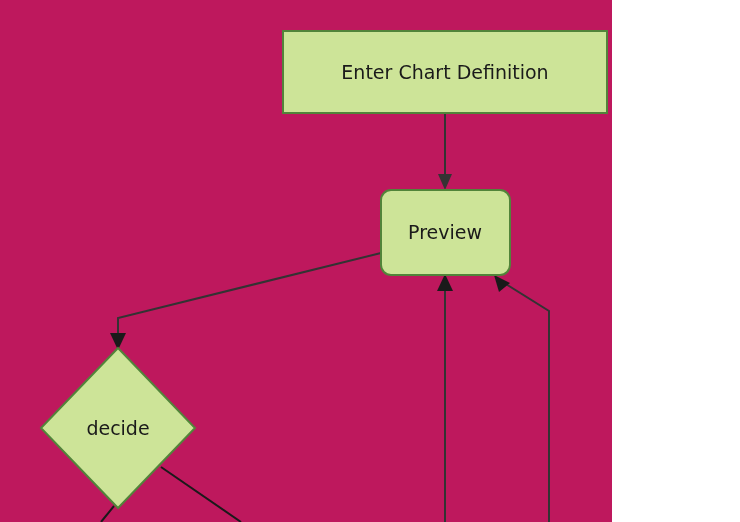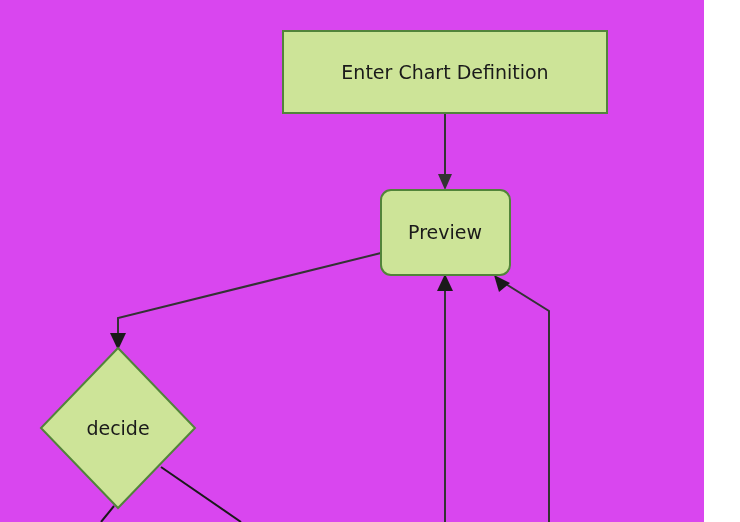--- a/index.html
+++ b/index.html
@@ -8,23 +8,23 @@
     background: #ffffff;
   }
   body {
     width: 740px;
     height: 522px;
     overflow: hidden;
     font-family: "DejaVu Sans", "Liberation Sans", sans-serif;
   }
   #flowchart-canvas {
     position: relative;
-    width: 704px;
+    width: 612px;
     height: 522px;
-    background: #d946ef;
+    background: #be185d;
     text-decoration: underline;
   }
   #flowchart-svg {
     position: absolute;
     top: 0;
     left: 0;
     width: 740px;
     height: 522px;
     display: block;
   }

